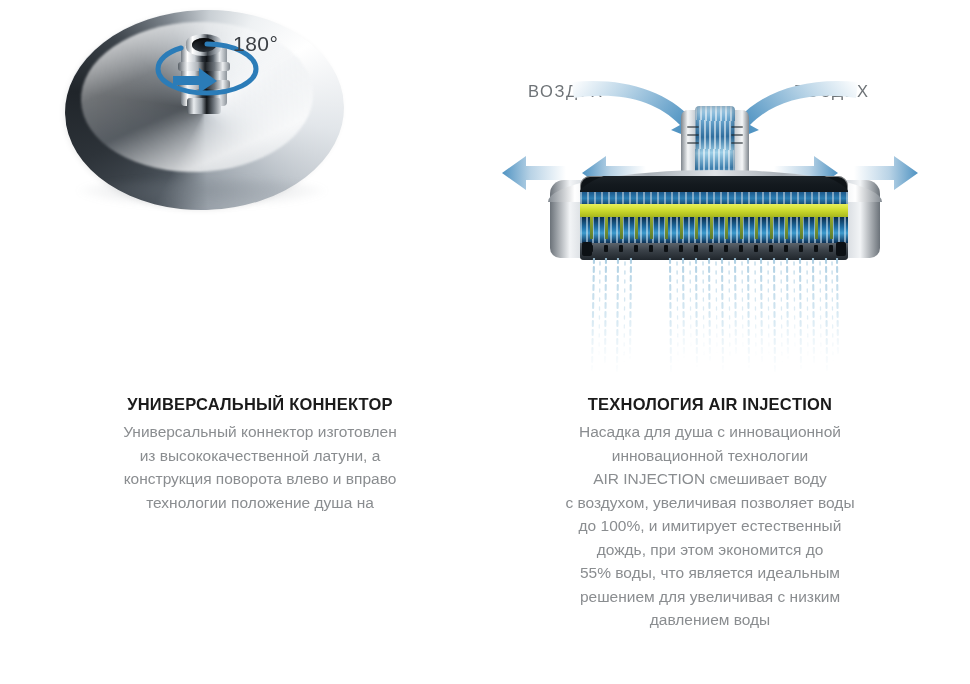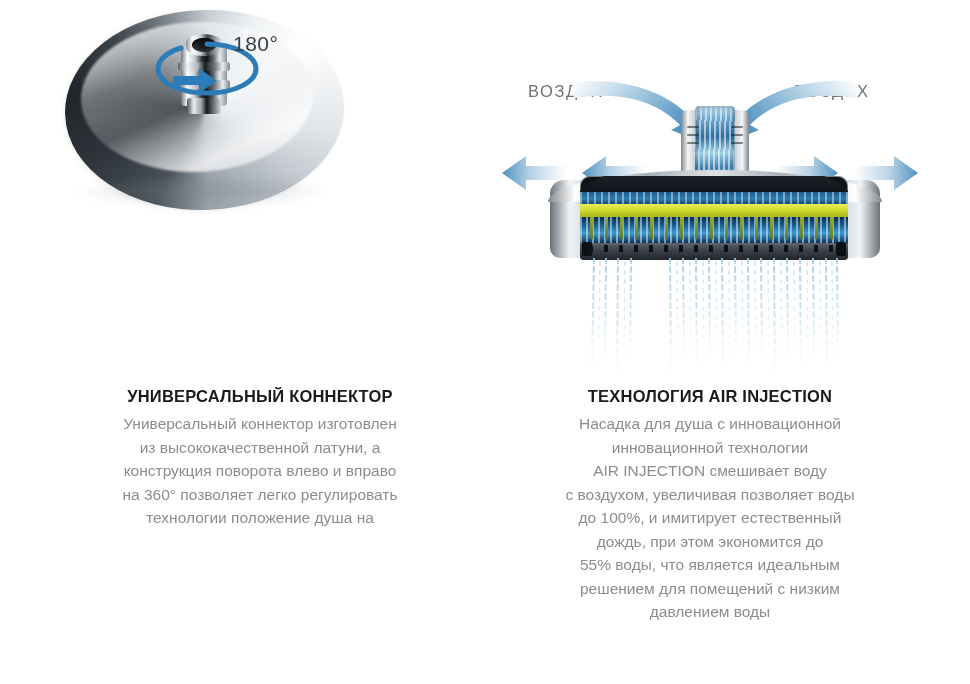--- a/index.html
+++ b/index.html
@@ -15,21 +15,21 @@
   
   .col{position:absolute;top:0;height:684px;}
   .col-left{left:40px;width:440px;}
   .col-right{left:490px;width:440px;}
 
   .figure{position:absolute;left:0;top:0;width:440px;height:370px;}
   .caption{position:absolute;left:0;top:378px;width:440px;text-align:center;}
 
   .cap-title{
     font-size:16.5px;font-weight:bold;color:#1b1b1b;
-    letter-spacing:.2px;margin:8px 0 6px 0;line-height:20px;
+    letter-spacing:.2px;margin:16px 0 6px 0;line-height:20px;
   }
   .cap-body{
     font-size:15.5px;color:#8a8d90;line-height:23.5px;
     margin:0;font-weight:400;
   }
   .cap-body span{display:block;}
 
   
   .disc-wrap{position:absolute;left:25px;top:10px;width:290px;height:230px;}
 
@@ -230,21 +230,20 @@
         <div class="deg-label">180°</div>
       </div>
     </div>
 
     <div class="caption">
       <p class="cap-title">УНИВЕРСАЛЬНЫЙ КОННЕКТОР</p>
       <p class="cap-body">
         <span>Универсальный коннектор изготовлен</span>
         <span>из высококачественной латуни, а</span>
         <span>конструкция поворота влево и вправо</span>
-        <span>на 360° позволяет легко регулировать</span>
         <span>технологии положение душа на</span>
       </p>
     </div>
   </div>
 
   <div class="col col-right">
 
     <div class="figure">
       <div class="air-wrap">
 
@@ -407,19 +406,19 @@
     <div class="caption">
       <p class="cap-title">ТЕХНОЛОГИЯ AIR INJECTION</p>
       <p class="cap-body">
         <span>Насадка для душа с инновационной</span>
         <span>инновационной технологии</span>
         <span>AIR INJECTION смешивает воду</span>
         <span>с воздухом, увеличивая позволяет воды</span>
         <span>до 100%, и имитирует естественный</span>
         <span>дождь, при этом экономится до</span>
         <span>55% воды, что является идеальным</span>
-        <span>решением для помещений с низким</span>
+        <span>решением для увеличивая с низким</span>
         <span>давлением воды</span>
       </p>
     </div>
   </div>
 
 </div>
 
 </body></html>

